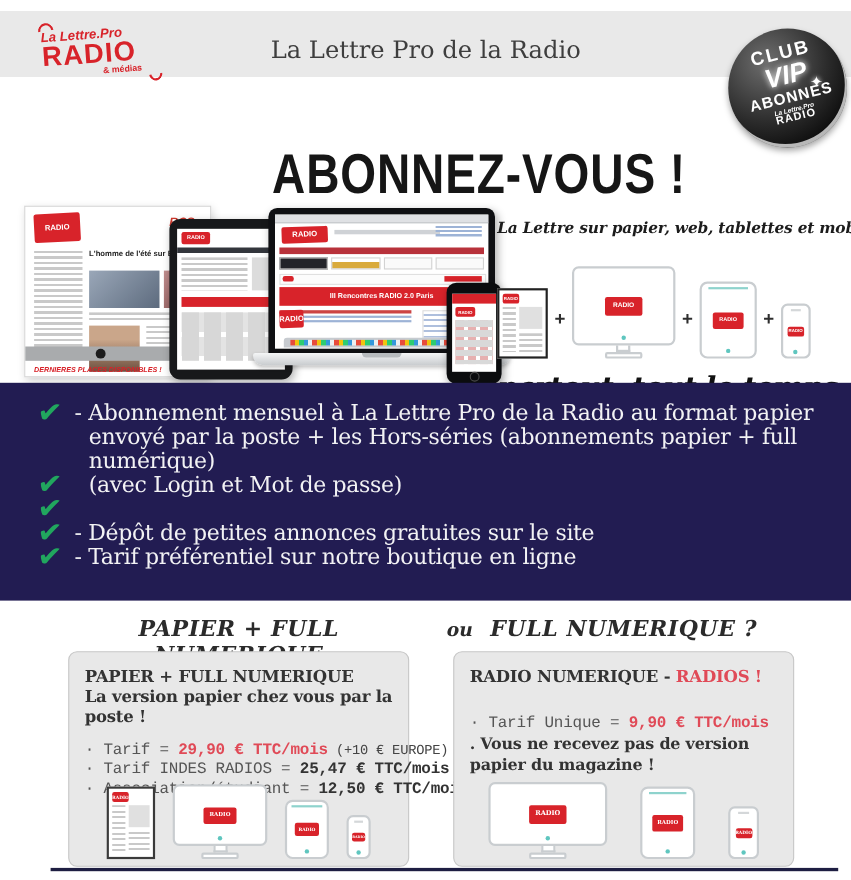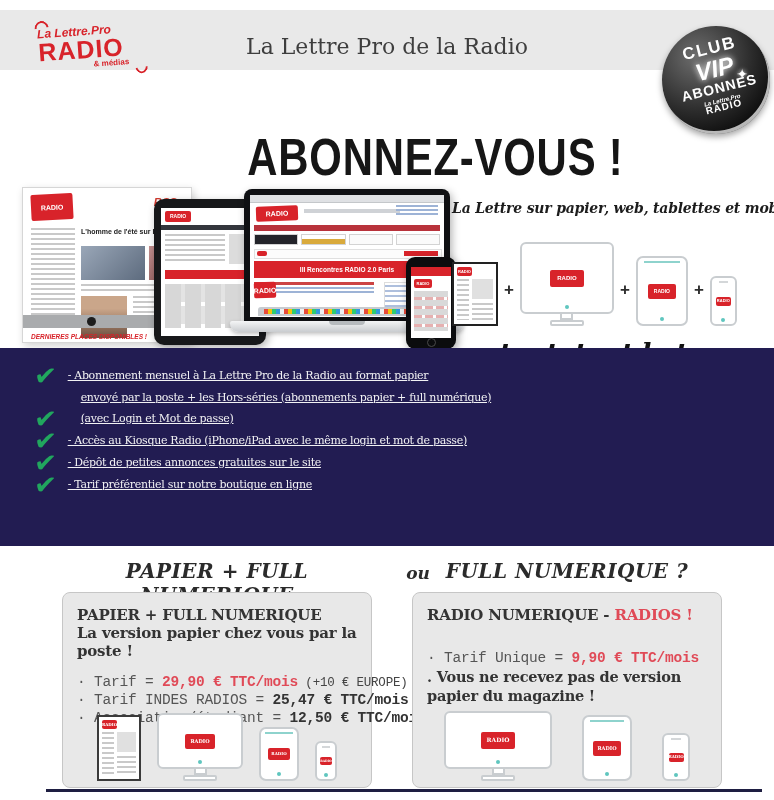--- a/index.html
+++ b/index.html
@@ -139,21 +139,21 @@
 
   .slogan{margin-top:12px;font-family:"DejaVu Serif",serif;font-style:italic;font-weight:bold;
       font-size:26px;color:#111;white-space:nowrap;letter-spacing:-0.5px;}
 
   
   .features{position:absolute;left:0;top:348px;width:774px;height:198px;background:#221c52;
       box-sizing:border-box;padding:17px 20px 0 34px;}
   .feat-row{display:flex;align-items:flex-start;}
   .check{color:#21a65e;font-family:"DejaVu Sans",sans-serif;font-size:27px;line-height:22px;
       margin-right:11px;transform:rotate(4deg);flex:0 0 auto;}
-  .feat-text{font-family:"DejaVu Serif",serif;font-size:11px;line-height:21.5px;color:#f2f2f4;letter-spacing:-0.3px;text-decoration:underline;}
+  .feat-text{font-family:"DejaVu Serif",serif;font-size:20px;line-height:21.5px;color:#f2f2f4;letter-spacing:-0.3px;}
   .feat-text .cont{padding-left:13px;}
 
   
   .p-head{position:absolute;top:559px;font-family:"DejaVu Serif",serif;font-style:italic;font-weight:bold;
       font-size:20px;color:#2b2b2b;text-align:center;letter-spacing:0.5px;}
   .p-head.lft{left:62px;width:310px;}
   .p-head.rgt{left:412px;width:310px;}
   .p-ou{position:absolute;left:398px;top:563px;width:40px;text-align:center;
       font-family:"DejaVu Serif",serif;font-style:italic;font-weight:bold;font-size:17px;color:#2b2b2b;}
 
@@ -319,23 +319,20 @@
       </div>
     </div>
     <div class="feat-row">
       <span class="check">✔</span>
       <div class="feat-text">
         <div class="cont">(avec Login et Mot de passe)</div>
       </div>
     </div>
     <div class="feat-row">
       <span class="check">✔</span>
-      <div class="feat-text">
-        <div>- Accès au Kiosque Radio (iPhone/iPad avec le même login et mot de passe)</div>
-      </div>
     </div>
     <div class="feat-row">
       <span class="check">✔</span>
       <div class="feat-text">
         <div>- Dépôt de petites annonces gratuites sur le site</div>
       </div>
     </div>
     <div class="feat-row">
       <span class="check">✔</span>
       <div class="feat-text">

